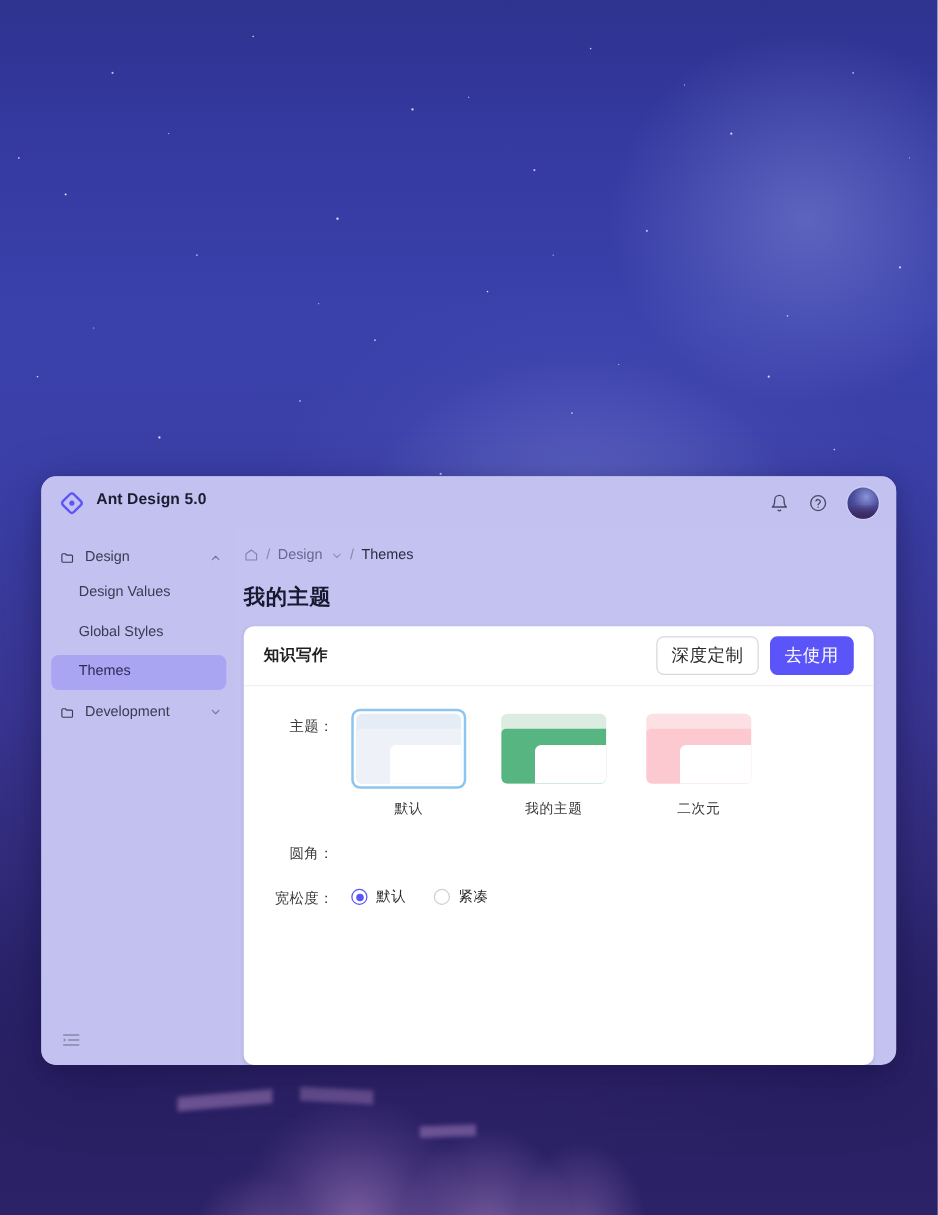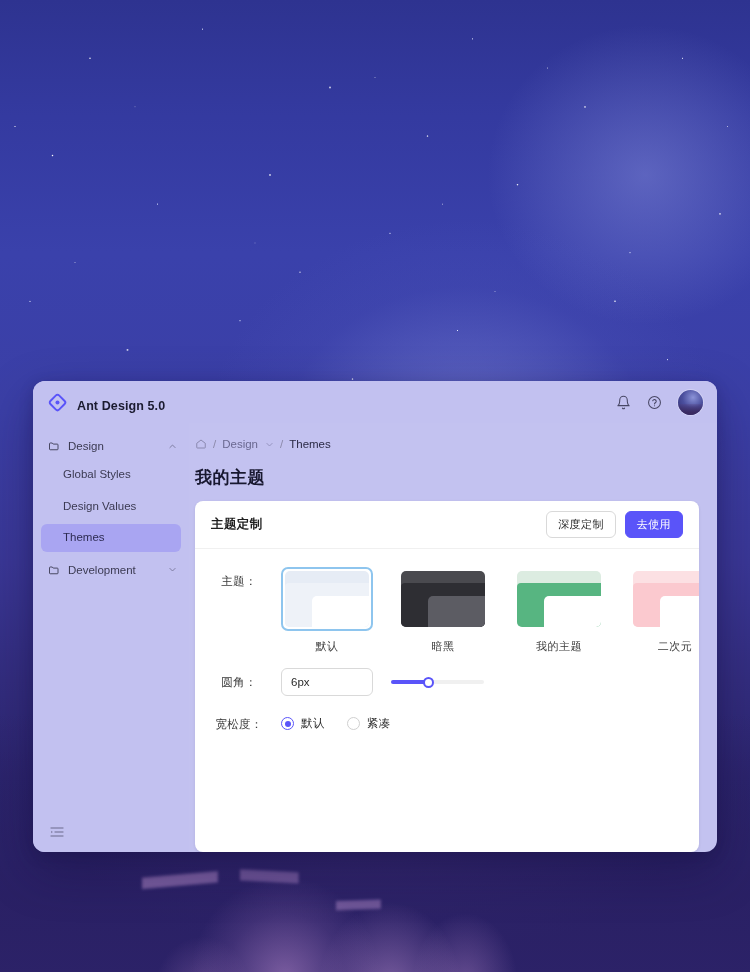--- a/index.html
+++ b/index.html
@@ -138,21 +138,21 @@
 
   
   #app-header {
     height: 42px;
     flex: 0 0 42px;
     display: flex;
     align-items: center;
     padding: 0 14px 0 14px;
     background: #c2c1f0;
   }
-  .brand { display: flex; align-items: flex-end; gap: 9px; }
+  .brand { display: flex; align-items: flex-start; gap: 9px; }
   .brand-logo { width: 21px; height: 21px; display: block; }
   .brand-title {
     font-size: 12.5px;
     font-weight: bold;
     color: #1b1b30;
     letter-spacing: .1px;
   }
   .header-right {
     margin-left: auto;
     display: flex;
@@ -266,21 +266,21 @@
     flex: 0 0 48px;
     display: flex;
     align-items: center;
     padding: 0 16px;
     border-bottom: 1px solid #f0f0f0;
   }
   .card-title { font-size: 12.5px; font-weight: bold; color: #1f1f1f; letter-spacing: .4px; }
   .card-actions { margin-left: auto; display: flex; gap: 9px; }
   .btn {
     font-family: inherit;
-    font-size: 11px;
+    font-size: 14px;
     border-radius: 6px;
     padding: 5px 11px;
     cursor: pointer;
     letter-spacing: .4px;
     line-height: 1.35;
   }
   .btn-default {
     background: #fff;
     border: 1px solid #d9d9d9;
     color: #2b2b2b;
@@ -297,21 +297,21 @@
   }
 
   .form-row {
     display: flex;
     align-items: flex-start;
     margin-bottom: 14px;
   }
   .form-label {
     width: 56px;
     flex: 0 0 56px;
-    text-align: center;
+    text-align: right;
     font-size: 11.5px;
     color: #3a3a3a;
     padding-top: 7px;
     letter-spacing: .3px;
   }
   .form-field { flex: 1; padding-left: 14px; }
 
   
   .theme-list { display: flex; gap: 24px; }
   .theme-opt { width: 92px; cursor: pointer; }
@@ -462,22 +462,22 @@
       <div class="nav-group-title">
         <svg class="folder" viewBox="0 0 24 24" fill="none" stroke="#3b3a52" stroke-width="1.8" stroke-linejoin="round">
           <path d="M3 7.5a1.5 1.5 0 0 1 1.5-1.5h4l2 2.2h8A1.5 1.5 0 0 1 20 9.7V18a1.5 1.5 0 0 1-1.5 1.5h-14A1.5 1.5 0 0 1 3 18z"></path>
         </svg>
         <span>Design</span>
         <svg class="caret" viewBox="0 0 24 24" fill="none" stroke="#3b3a52" stroke-width="2.4" stroke-linecap="round" stroke-linejoin="round">
           <path d="M5 15l7-7 7 7"></path>
         </svg>
       </div>
 
+      <div class="nav-item">Design Values</div>
       <div class="nav-item">Global Styles</div>
-      <div class="nav-item">Design Values</div>
       <div class="nav-item active">Themes</div>
 
       <div class="nav-group-title" style="margin-top:3px">
         <svg class="folder" viewBox="0 0 24 24" fill="none" stroke="#3b3a52" stroke-width="1.8" stroke-linejoin="round">
           <path d="M3 7.5a1.5 1.5 0 0 1 1.5-1.5h4l2 2.2h8A1.5 1.5 0 0 1 20 9.7V18a1.5 1.5 0 0 1-1.5 1.5h-14A1.5 1.5 0 0 1 3 18z"></path>
         </svg>
         <span>Development</span>
         <svg class="caret" viewBox="0 0 24 24" fill="none" stroke="#3b3a52" stroke-width="2.4" stroke-linecap="round" stroke-linejoin="round">
           <path d="M5 9l7 7 7-7"></path>
         </svg>
@@ -501,21 +501,21 @@
           <path d="M5 9l7 7 7-7"></path>
         </svg>
         <span class="sep">/</span>
         <span class="crumb current">Themes</span>
       </div>
 
       <div id="page-title">我的主题</div>
 
       <div id="theme-card">
         <div class="card-head">
-          <span class="card-title">主题定制</span>
+          <span class="card-title">知识写作</span>
           <div class="card-actions">
             <button class="btn btn-default">深度定制</button>
             <button class="btn btn-primary">去使用</button>
           </div>
         </div>
 
         <div class="card-body">
 
           <div class="form-row">
             <div class="form-label">主题：</div>
@@ -525,29 +525,20 @@
                 <div class="theme-opt selected">
                   <div class="theme-thumb">
                     <div class="thumb-inner" style="background:#e6ecf5">
                       <div class="thumb-side" style="background:#eef2f8"></div>
                       <div class="thumb-main"></div>
                     </div>
                   </div>
                   <div class="theme-name">默认</div>
                 </div>
 
-                <div class="theme-opt">
-                  <div class="theme-thumb">
-                    <div class="thumb-inner" style="background:#4a4a4f">
-                      <div class="thumb-side" style="background:#2e2e33"></div>
-                      <div class="thumb-main" style="background:#5c5c63"></div>
-                    </div>
-                  </div>
-                  <div class="theme-name">暗黑</div>
-                </div>
 
                 <div class="theme-opt">
                   <div class="theme-thumb">
                     <div class="thumb-inner" style="background:#dcece1">
                       <div class="thumb-side" style="background:#57b581"></div>
                       <div class="thumb-main"></div>
                     </div>
                   </div>
                   <div class="theme-name">我的主题</div>
                 </div>
@@ -562,27 +553,20 @@
                   <div class="theme-name">二次元</div>
                 </div>
 
               </div>
             </div>
           </div>
 
 
           <div class="form-row">
             <div class="form-label">圆角：</div>
-            <div class="form-field slider-row">
-              <input class="text-input" type="text" value="6px" style="">
-              <div class="slider">
-                <div class="filled" id="slider-filled" style="width: 40%;"></div>
-                <div class="handle" id="slider-handle" style="left: 40%;"></div>
-              </div>
-            </div>
           </div>
 
           <div class="form-row" style="margin-bottom:0">
             <div class="form-label">宽松度：</div>
             <div class="form-field radio-row">
               <div class="radio-opt checked">
                 <span class="radio-dot"></span>
                 <span class="radio-label">默认</span>
               </div>
               <div class="radio-opt">

